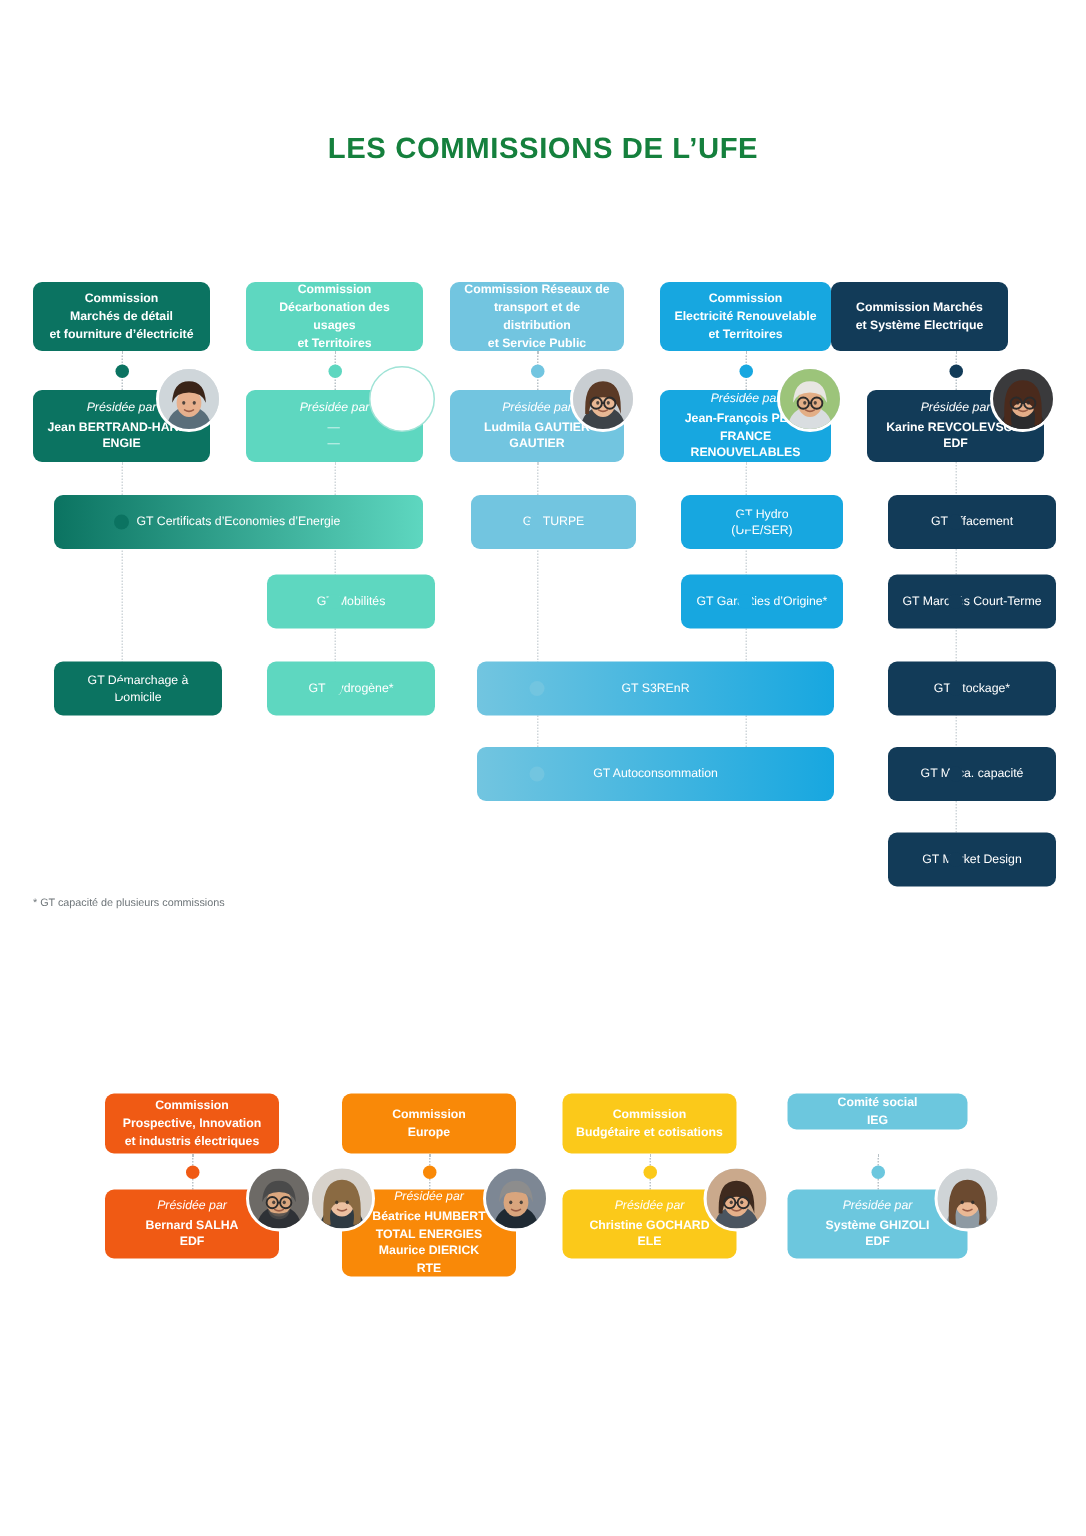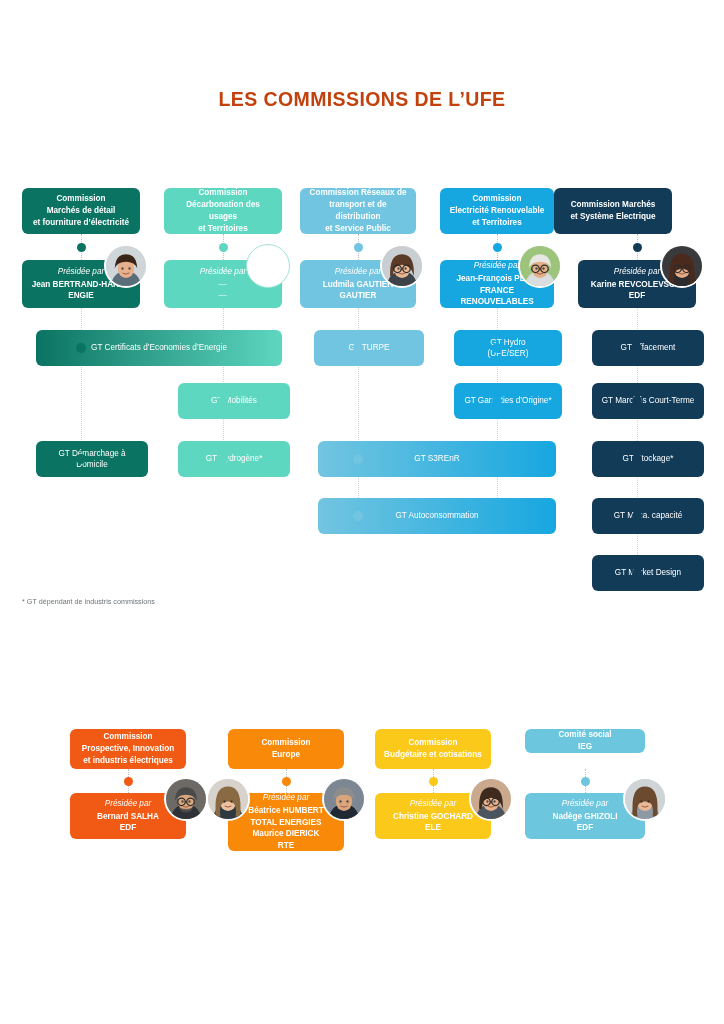--- a/index.html
+++ b/index.html
@@ -9,21 +9,21 @@
     font-family: "Liberation Sans", sans-serif;
     overflow: hidden;
   }
   .page { position: relative; width: 724px; height: 1024px; }
 
   
   .title {
     position: absolute; top: 88px; left: 0; width: 724px;
     text-align: center;
     font-size: 19.5px; font-weight: bold; letter-spacing: .4px;
-    color: #c2410c;
+    color: #15803d;
   }
 
   
   .com-head {
     position: absolute;
     border-radius: 6px;
     color: #ffffff;
     display: flex; align-items: center; justify-content: center;
     text-align: center;
     font-size: 8.2px; font-weight: bold; line-height: 1.45;
@@ -241,21 +241,21 @@
       <div class="hline" style="left: 637px; top: 459px;"></div>
       <div class="node" style="left: 632px; top: 454px; width: 10px; height: 10px; background: rgb(18, 59, 88);"></div>
       <div class="gt-box" style="left: 592px; top: 498px; width: 112px; height: 36px; background: rgb(18, 59, 88);">GT Méca. capacité</div>
       <div class="hline" style="left: 637px; top: 516px;"></div>
       <div class="node" style="left: 632px; top: 511px; width: 10px; height: 10px; background: rgb(18, 59, 88);"></div>
       <div class="gt-box" style="left: 592px; top: 555px; width: 112px; height: 36px; background: rgb(18, 59, 88);">GT Market Design</div>
       <div class="hline" style="left: 637px; top: 573px;"></div>
       <div class="node" style="left: 632px; top: 568px; width: 10px; height: 10px; background: rgb(18, 59, 88);"></div>
     </div>
 
-  <div class="footnote" style="left:22px; top:597px;">* GT dépendant de industris commissions</div>
+  <div class="footnote" style="left:22px; top:597px;">* GT capacité de plusieurs commissions</div>
 
   <div id="bottom-section">
       <div class="com-head" style="left: 70px; top: 729px; width: 116px; height: 40px; background: rgb(240, 90, 20);">Commission<br>Prospective, Innovation<br>et industris électriques</div>
       <div class="vline" style="left: 128px; top: 769px; height: 24px;"></div>
       <div class="node" style="left: 123.5px; top: 777px; width: 9px; height: 9px; background: rgb(240, 90, 20);"></div>
       <div class="pres-box" style="left: 70px; top: 793px; width: 116px; height: 46px; background: rgb(240, 90, 20);">
         <div class="pres-label">Présidée par</div>
         <div>Bernard SALHA</div>
         <div>EDF</div>
       </div>
@@ -330,21 +330,21 @@
     <ellipse cx="13.2" cy="18" rx=".85" ry="1" fill="#2b2b2b" opacity=".8"></ellipse>
     <ellipse cx="18.8" cy="18" rx=".85" ry="1" fill="#2b2b2b" opacity=".8"></ellipse>
     <path d="M13.6 21.8 Q16 23.4 18.4 21.8" stroke="#9a5d46" stroke-width=".8" fill="none" stroke-linecap="round"></path>
   </svg>
       </div>
       <div class="com-head" style="left: 525px; top: 729px; width: 120px; height: 24px; background: rgb(108, 199, 222);">Comité social<br>IEG</div>
       <div class="vline" style="left: 585px; top: 769px; height: 24px;"></div>
       <div class="node" style="left: 580.5px; top: 777px; width: 9px; height: 9px; background: rgb(108, 199, 222);"></div>
       <div class="pres-box" style="left: 525px; top: 793px; width: 120px; height: 46px; background: rgb(108, 199, 222);">
         <div class="pres-label">Présidée par</div>
-        <div>Nadège GHIZOLI</div>
+        <div>Système GHIZOLI</div>
         <div>EDF</div>
       </div>
       <div class="avatar" style="left: 623px; top: 777px; width: 44px; height: 44px;">
         <svg viewBox="0 0 32 32" xmlns="http://www.w3.org/2000/svg">
     <rect width="32" height="32" fill="#cfd4d7"></rect>
     <path d="M16 20 C9 20 4.5 25 4 32 L28 32 C27.5 25 23 20 16 20 Z" fill="#8e9aa3"></path>
     <ellipse cx="16" cy="18" rx="6.6" ry="7.6" fill="#eab894"></ellipse>
     <path d="M6 22 Q6 6 16 6 Q26 6 26 22 L26 30 L22 30 Q24 18 16 18 Q8 18 10 30 L6 30 Z" fill="#6b4a30"></path>
     <ellipse cx="13.2" cy="18" rx=".85" ry="1" fill="#2b2b2b" opacity=".8"></ellipse>
     <ellipse cx="18.8" cy="18" rx=".85" ry="1" fill="#2b2b2b" opacity=".8"></ellipse>

